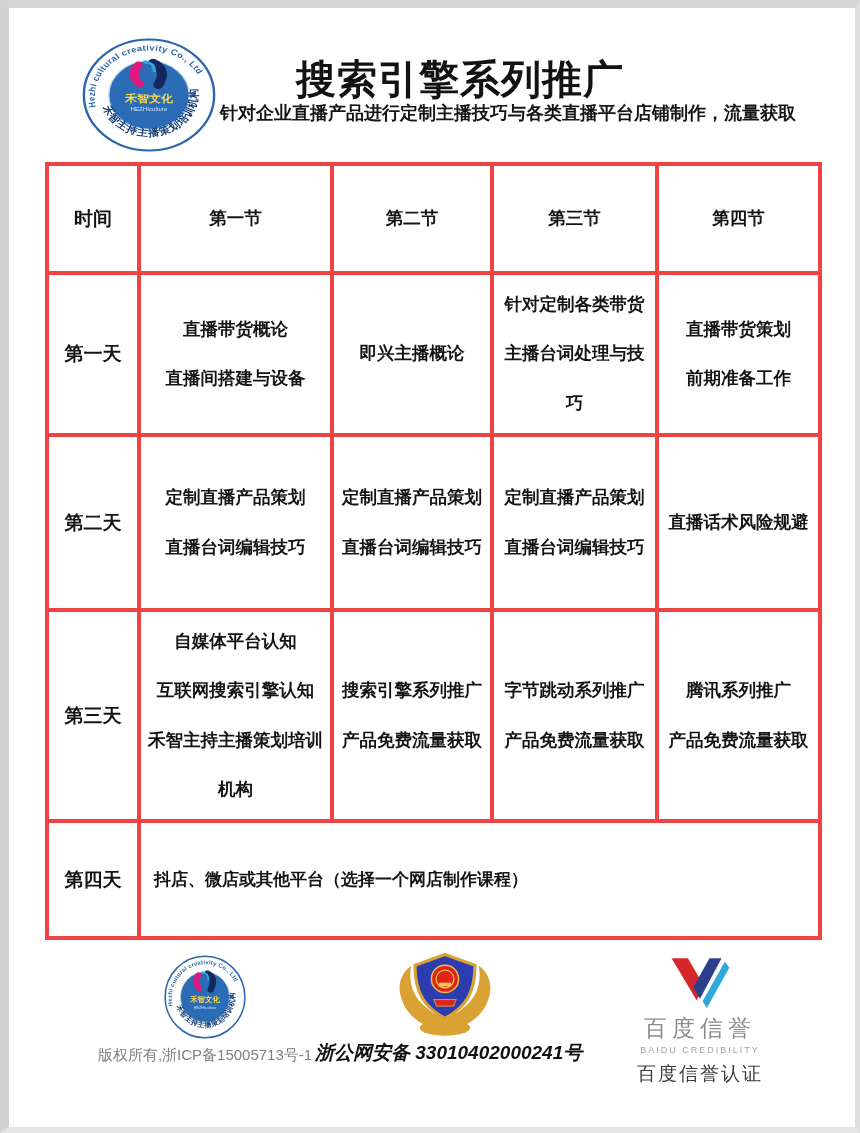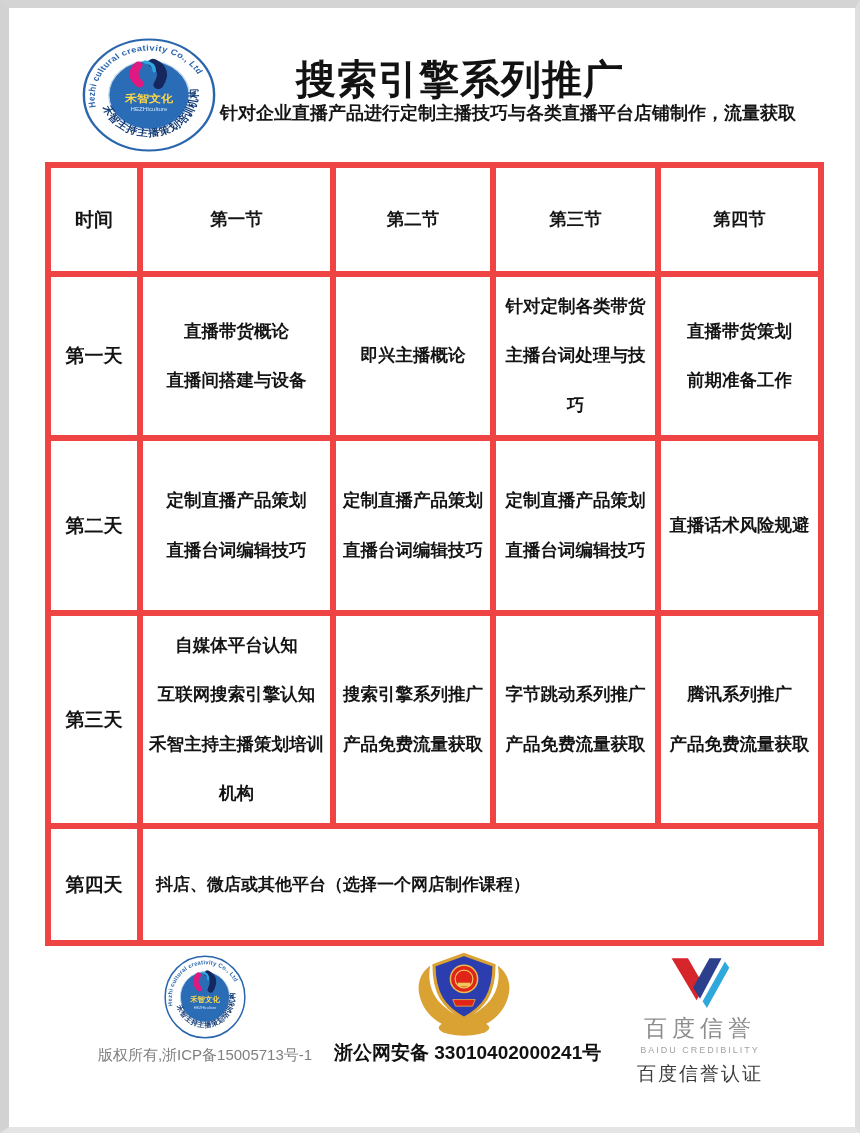--- a/index.html
+++ b/index.html
@@ -23,35 +23,35 @@
   .page-subtitle{
     position:absolute;left:163px;top:101px;width:690px;text-align:center;
     font-size:18px;font-weight:bold;color:#151515;white-space:nowrap;
   }
   
   table.course{
     position:absolute;left:45px;top:162px;width:773px;
     border-collapse:collapse;table-layout:fixed;
   }
   table.course th,table.course td{
-    border:6px solid #ef4444;text-align:center;vertical-align:middle;
+    border:4px solid #ef4444;text-align:center;vertical-align:middle;
     color:#141414;font-weight:bold;white-space:pre-line;
     font-size:17.5px;line-height:2.82;padding:5px;
   }
   table.course th.day,table.course th.time{font-size:19px;}
   table.course td.merged{text-align:left;padding-left:13px;white-space:nowrap;font-size:17px;}
   tr.r-head{height:109px;}
   tr.r-1{height:161px;}
   tr.r-2{height:175px;}
   tr.r-3{height:201px;}
   tr.r-4{height:117px;}
   
   .footer-left{position:absolute;left:70px;top:955px;width:270px;text-align:center;}
   .copyright{margin-top:7px;font-size:15px;color:#7f7f7f;white-space:nowrap;}
-  .footer-center{position:absolute;left:334px;top:948px;width:260px;text-align:right;}
+  .footer-center{position:absolute;left:315px;top:948px;width:260px;text-align:right;font-style:italic;}
   .police-badge{width:104px;height:90px;display:block;margin:0 auto;}
   .police-text{margin-top:2px;font-size:19px;font-weight:bold;color:#111;white-space:nowrap;}
   .footer-right{position:absolute;left:585px;top:958px;width:230px;text-align:center;}
   .baidu-v{width:62px;height:52px;display:block;margin:0 auto;}
   .baidu-cn{margin-top:3px;font-size:23px;color:#8c8c8c;letter-spacing:5px;white-space:nowrap;}
   .baidu-en{margin-top:1px;font-size:9px;color:#a2a2a2;letter-spacing:2px;white-space:nowrap;}
   .baidu-cert{margin-top:6px;font-size:19px;font-weight:normal;color:#3c3c3c;letter-spacing:2px;white-space:nowrap;}
 </style>
 </head>
 <body>

